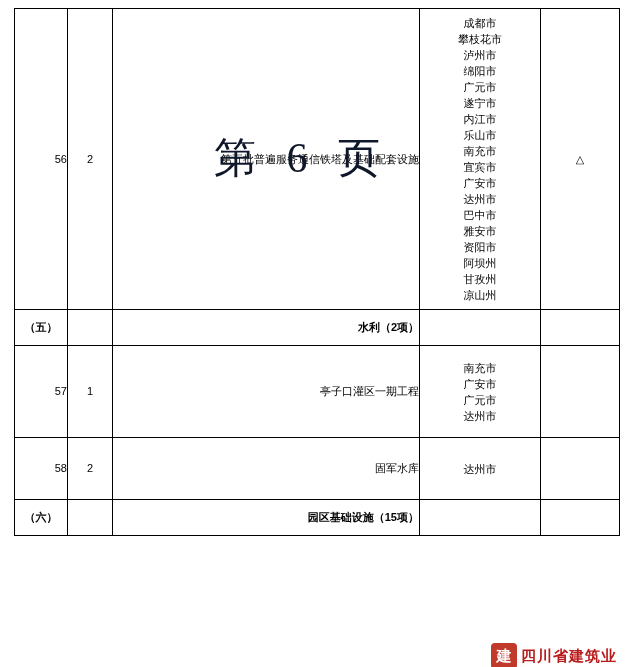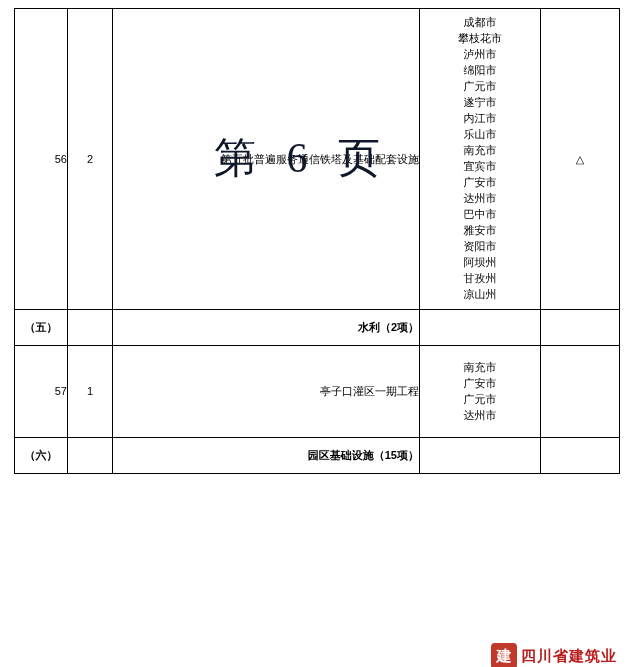--- a/index.html
+++ b/index.html
@@ -37,21 +37,20 @@
   .col-no    { width: 52px; text-align: right; }
   .col-qty   { width: 44px; text-align: center; }
   .col-name  { width: 306px; text-align: right; padding-left: 8px; }
   .col-city  { width: 120px; text-align: center; }
   .col-mark  { width: 78px; text-align: center; }
 
   .cityblock {
     display: block;
     padding: 6px 0;
     line-height: 16px;
-    font-family: Liberation Mono, monospace;
   }
   .cityblock span {
     display: block;
   }
   .row-tall    { height: 300px; }
   .row-sect    { height: 36px; }
   .row-57      { height: 92px; }
   .row-58      { height: 62px; }
   .row-59      { height: 64px; }
 
@@ -172,20 +171,31 @@
           <span class="cityblock">
             <span>南充市</span>
             <span>广安市</span>
             <span>广元市</span>
             <span>达州市</span>
           </span>
         </td>
         <td class="col-mark"></td>
       </tr>
 
+      <tr class="row-58">
+        <td class="col-no">58</td>
+        <td class="col-qty">2</td>
+        <td class="col-name namecell">固军水库</td>
+        <td class="col-city">
+          <span class="cityblock">
+            <span>达州市</span>
+          </span>
+        </td>
+        <td class="col-mark"></td>
+      </tr>
 
       <tr class="row-sect">
         <td class="col-no section-label">（六）</td>
         <td class="col-qty"></td>
         <td class="col-name section-title">园区基础设施（15项）</td>
         <td class="col-city"></td>
         <td class="col-mark"></td>
       </tr>
 
     </tbody>

